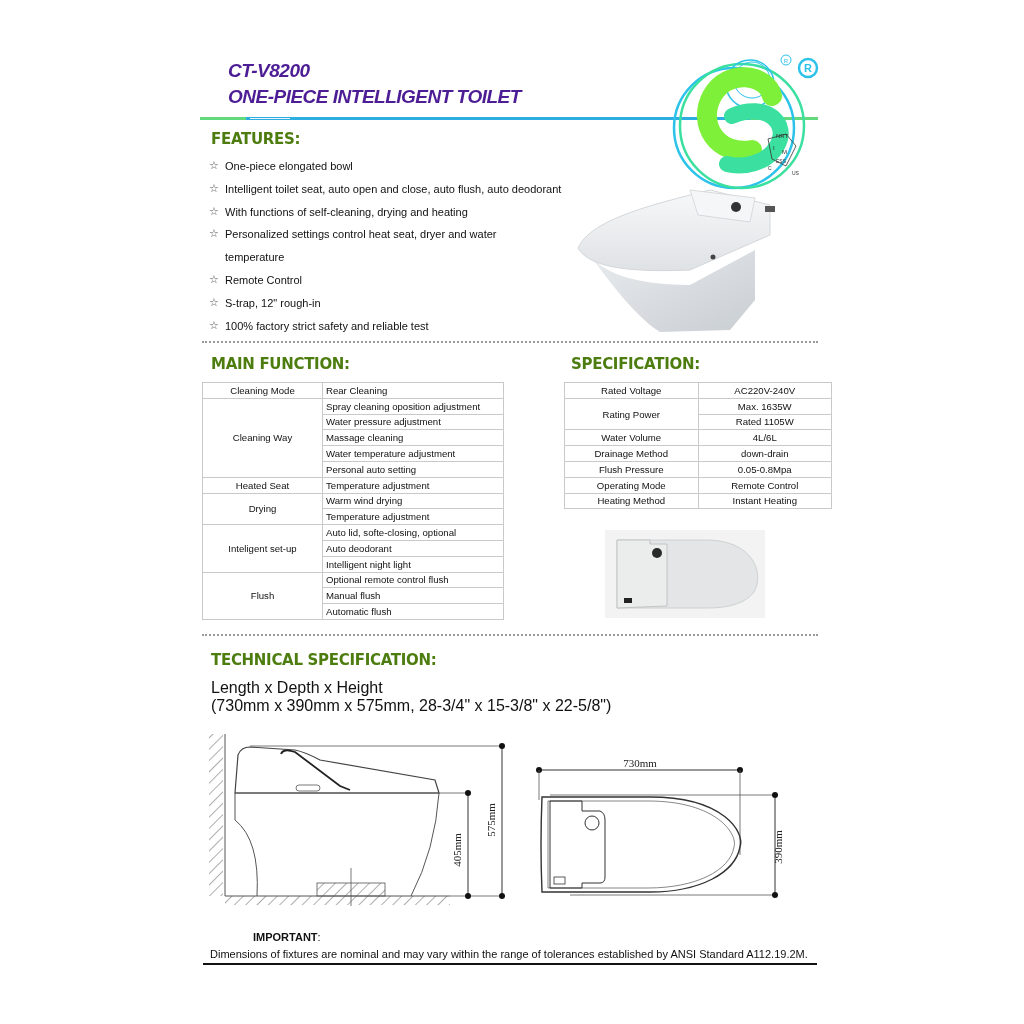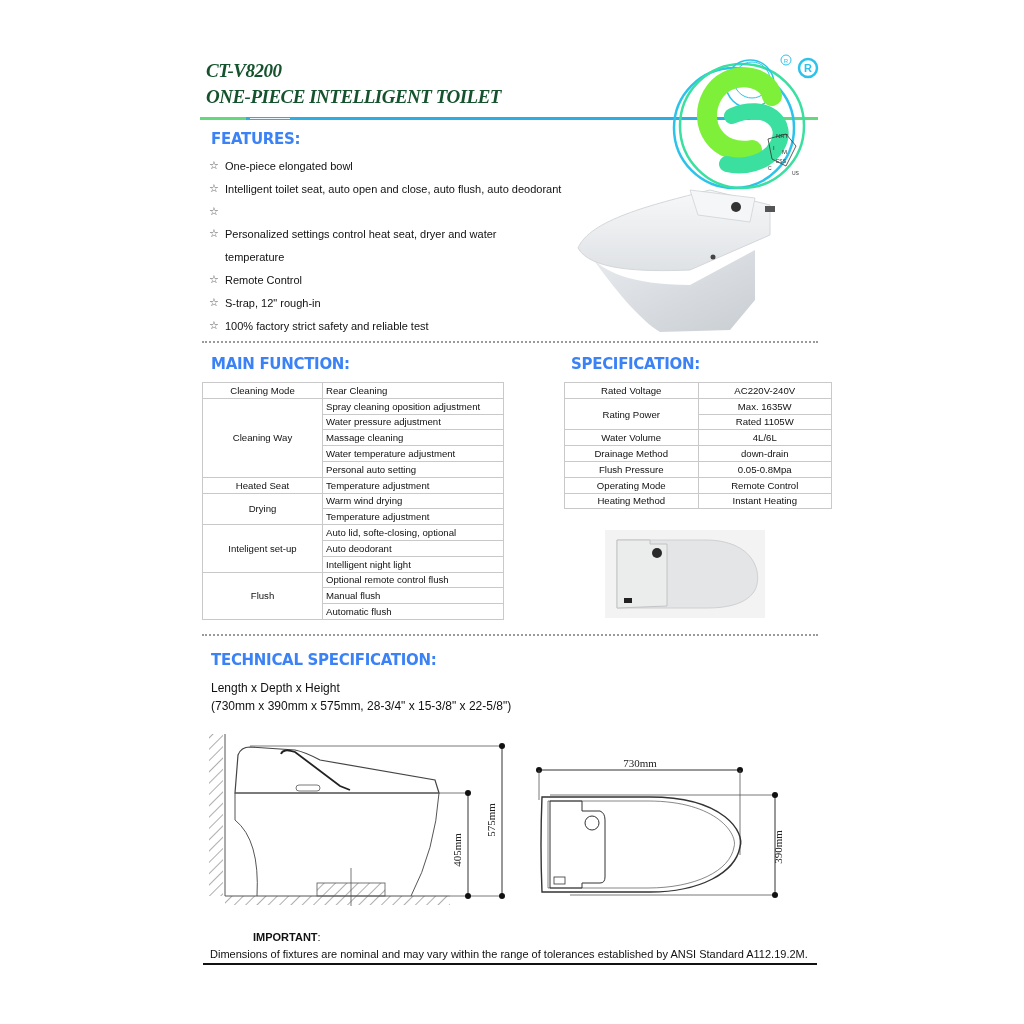--- a/index.html
+++ b/index.html
@@ -1,30 +1,30 @@
 <!DOCTYPE html>
 <html><head>
   <meta charset="utf-8">
   <style>
     * { box-sizing: border-box; margin: 0; padding: 0; }
     html, body { width: 1024px; height: 1024px; background: #ffffff; overflow: hidden; }
     body { position: relative; font-family: "Liberation Sans", sans-serif; color: #111; }
 
     .abs { position: absolute; }
 
-    .title-line { left: 206px; font-family: Liberation Serif, serif; font-style: italic; font-weight: bold; color: #14532d; letter-spacing: -0.5px; }
+    .title-line { left: 228px; font-family: Liberation Sans, sans-serif; font-style: italic; font-weight: bold; color: #4c1d95; letter-spacing: -0.5px; }
     #t1 { top: 60px; font-size: 19px; }
     #t2 { top: 86px; font-size: 19px; }
 
     .rule-blue { left: 200px; top: 117px; width: 618px; height: 3px; background: #2eaee0; }
     .rule-green { left: 200px; top: 117px; width: 46px; height: 3px; background: #62d97d; }
     .rule-white { left: 250px; top: 118px; width: 40px; height: 1px; background: #e6f6fb; }
     .rule-green2 { left: 750px; top: 117px; width: 68px; height: 3px; background: #62d97d; }
 
-    .section-h { font-family: "DejaVu Sans", sans-serif; font-weight: bold; color: #3b82f6; font-size: 15px; letter-spacing: -0.3px; }
+    .section-h { font-family: "DejaVu Sans", sans-serif; font-weight: bold; color: #4d7c0f; font-size: 15px; letter-spacing: -0.3px; }
     #feat-h { left: 211px; top: 130px; }
     #main-h { left: 211px; top: 355px; }
     #spec-h { left: 571px; top: 355px; }
     #tech-h { left: 211px; top: 651px; }
 
     .features { left: 209px; top: 155px; font-size: 11px; line-height: 22.8px; }
     .feat-item { display: flex; align-items: center; white-space: nowrap; }
     .feat-star { width: 16px; color: #555; font-size: 11px; font-family: "DejaVu Sans", sans-serif; }
     .feat-cont { padding-left: 16px; }
 
@@ -38,21 +38,21 @@
     #main-table td.cat { width: 120px; text-align: center; }
     #main-table td.val { text-align: left; }
     #spec-table { left: 564px; top: 382px; width: 268px; }
     #spec-table td { text-align: center; width: 50%; }
 
     .photo-top { left: 570px; top: 160px; width: 210px; height: 178px; }
     .photo-small { left: 605px; top: 530px; width: 160px; height: 88px; background: #f1f1f1; }
 
     .logo { left: 672px; top: 46px; width: 160px; height: 150px; }
 
-    .tech-text { left: 211px; top: 679px; font-size: 12px; line-height: 18px; }
+    .tech-text { left: 211px; top: 679px; font-size: 16px; line-height: 18px; }
 
     .side-view { left: 205px; top: 730px; width: 300px; height: 176px; }
     .top-view { left: 530px; top: 755px; width: 280px; height: 150px; }
 
     .important { left: 210px; top: 931px; font-size: 11px; }
     .important b { font-weight: bold; margin-left: 43px; }
     .disclaimer { left: 210px; top: 948px; font-size: 11px; white-space: nowrap; }
     .bottom-rule { left: 203px; top: 963px; width: 614px; height: 2px; background: #111; }
   </style>
 </head>
@@ -95,20 +95,21 @@
   <div class="feat-item">
       <span class="feat-star">☆</span>
       <span>One-piece elongated bowl</span>
     </div>
   <div class="feat-item">
       <span class="feat-star">☆</span>
       <span>Intelligent toilet seat, auto open and close, auto flush, auto deodorant</span>
     </div>
   <div class="feat-item">
       <span class="feat-star">☆</span>
+      <span>With functions of self-cleaning, drying and heating</span>
     </div>
   <div class="feat-item">
       <span class="feat-star">☆</span>
       <span>Personalized settings control heat seat, dryer and water</span>
     </div>
   <div class="feat-item feat-cont">temperature</div>
   <div class="feat-item">
       <span class="feat-star">☆</span>
       <span>Remote Control</span>
     </div>

